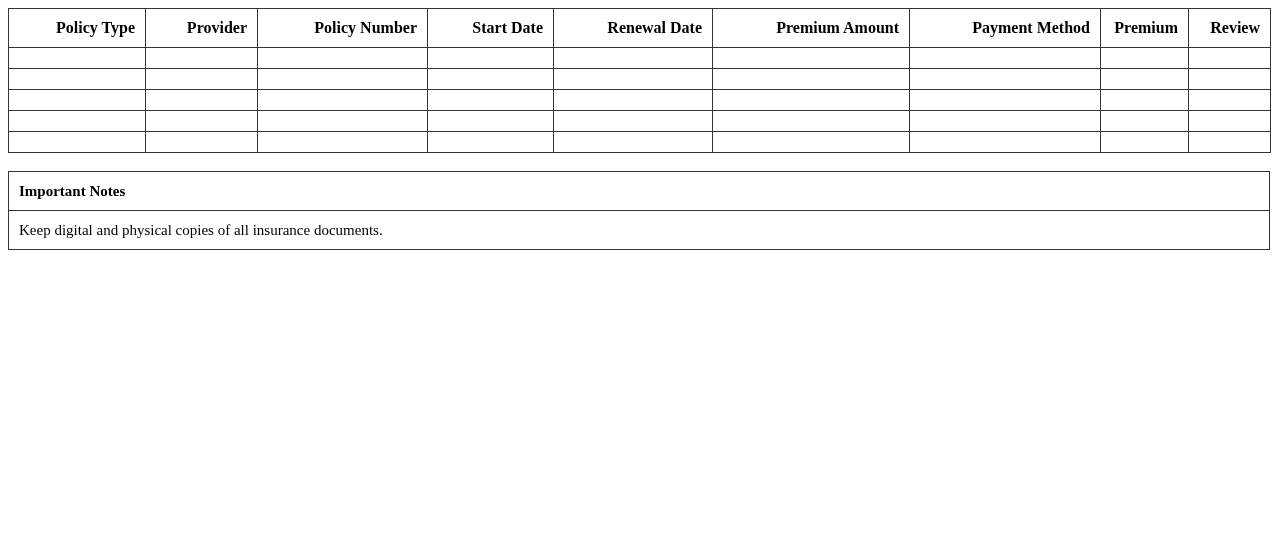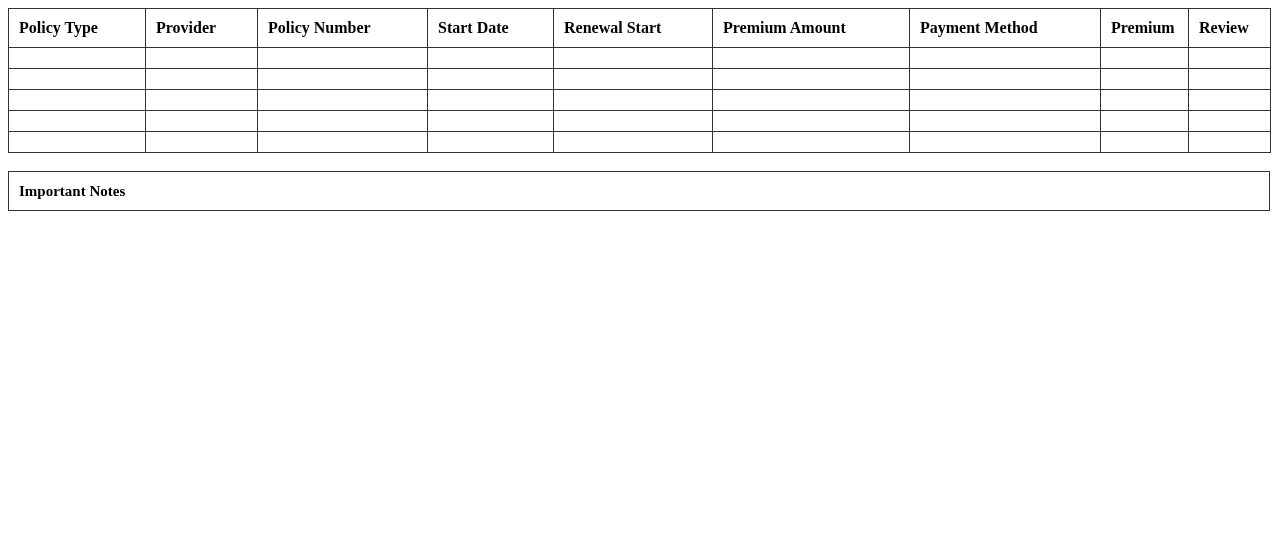--- a/index.html
+++ b/index.html
@@ -1,20 +1,20 @@
 <!DOCTYPE html>
 <html><head>
 <meta charset="utf-8">
 <style>
   html, body { margin: 0; padding: 0; background: #ffffff; }
   body { width: 1278px; height: 550px; position: relative; font-family: "Liberation Serif", serif; color: #000; }
   table { border-collapse: collapse; position: absolute; left: 8px; }
   #policy-table { top: 8px; width: 1262px; table-layout: fixed; }
   #policy-table th, #policy-table td { border: 1px solid #333; padding: 0 10px; text-align: left; }
-  #policy-table th { height: 38px; font-weight: bold; font-size: 16px; }
+  #policy-table th { height: 38px; font-weight: bold; font-size: 16px; text-align: right; }
   #policy-table td { height: 20px; }
   #notes-table { top: 171px; width: 1262px; }
   #notes-table th, #notes-table td { border: 1px solid #333; padding: 0 10px; text-align: left; height: 38px; font-size: 15px; }
   #notes-table th { font-weight: bold; }
   #notes-table td { font-weight: normal; }
 </style>
 </head>
 <body>
 
 <table id="policy-table">
@@ -28,21 +28,21 @@
       <col style="width:191px">
       <col style="width:88px">
       <col style="width:82px">
   </colgroup>
   <thead>
     <tr>
       <th>Policy Type</th>
       <th>Provider</th>
       <th>Policy Number</th>
       <th>Start Date</th>
-      <th>Renewal Start</th>
+      <th>Renewal Date</th>
       <th>Premium Amount</th>
       <th>Payment Method</th>
       <th>Premium</th>
       <th>Review</th>
     </tr>
   </thead>
   <tbody>
     <tr>
       <td></td>
       <td></td>
@@ -101,14 +101,17 @@
   </tbody>
 </table>
 
 <table id="notes-table">
   <thead>
     <tr>
       <th>Important Notes</th>
     </tr>
   </thead>
   <tbody>
+    <tr>
+        <td>Keep digital and physical copies of all insurance documents.</td>
+      </tr>
   </tbody>
 </table>
 
 </body></html>

